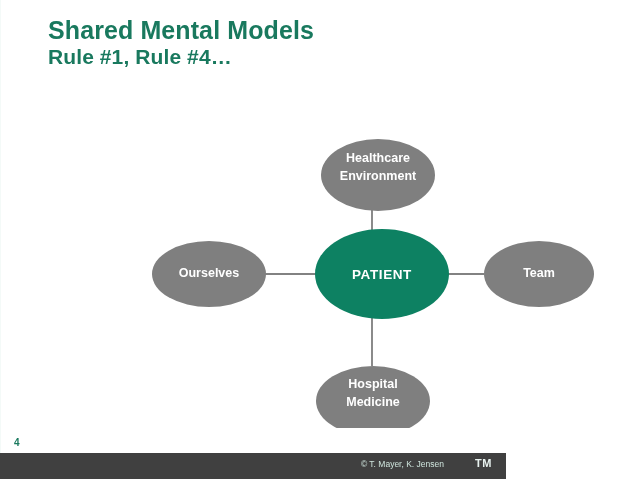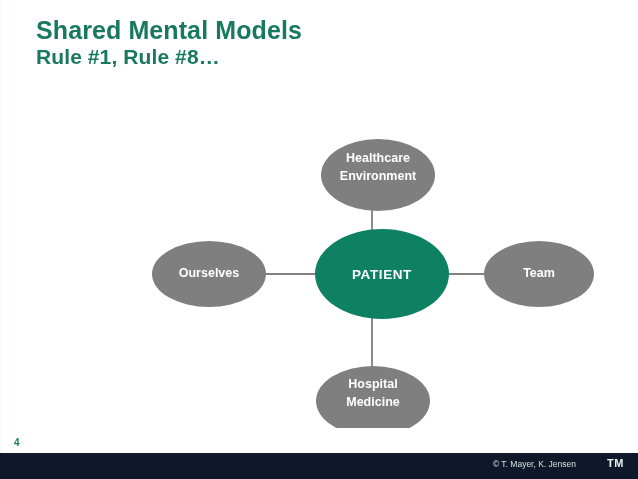--- a/index.html
+++ b/index.html
@@ -21,20 +21,21 @@
     position: absolute;
     left: 36px;
     top: 17px;
     width: 420px;
   }
   .title-line {
     color: #19795e;
     font-weight: bold;
     letter-spacing: 0.1px;
     white-space: nowrap;
+    margin-left: 12px;
   }
   #title-main {
     font-size: 25px;
     line-height: 27px;
   }
   #title-sub1 {
     font-size: 21px;
     line-height: 25px;
   }
   #title-sub2 {
@@ -78,23 +79,23 @@
     left: 14px;
     top: 437px;
     font-size: 10px;
     font-weight: bold;
     color: #19795e;
   }
   #footer-bar {
     position: absolute;
     left: 0;
     top: 453px;
-    width: 638px;
+    width: 506px;
     height: 26px;
-    background: #0f172a;
+    background: #404040;
   }
   #footer-copyright {
     position: absolute;
     right: 62px;
     top: 6px;
     font-size: 8.5px;
     color: #cfe5dd;
     white-space: nowrap;
   }
   #footer-tm {
@@ -118,21 +119,21 @@
 </style>
 </head>
 <body>
 
 <div id="slide">
 
   <div id="slide-edge-left"></div>
 
   <div id="title-block">
     <div class="title-line" id="title-main">Shared Mental Models</div>
-    <div class="title-line" id="title-sub2">Rule #1, Rule #8…</div>
+    <div class="title-line" id="title-sub2">Rule #1, Rule #4…</div>
   </div>
 
   <div id="diagram">
     <svg width="638" height="310" viewBox="0 0 638 310" xmlns="http://www.w3.org/2000/svg">
 
       <line x1="325" y1="62" x2="325" y2="136" stroke="#595959" stroke-width="1.4"></line>
       <line x1="325" y1="188" x2="325" y2="248" stroke="#595959" stroke-width="1.4"></line>
       <line x1="218" y1="156" x2="269" y2="156" stroke="#595959" stroke-width="1.4"></line>
       <line x1="401" y1="156" x2="437" y2="156" stroke="#595959" stroke-width="1.4"></line>
 

